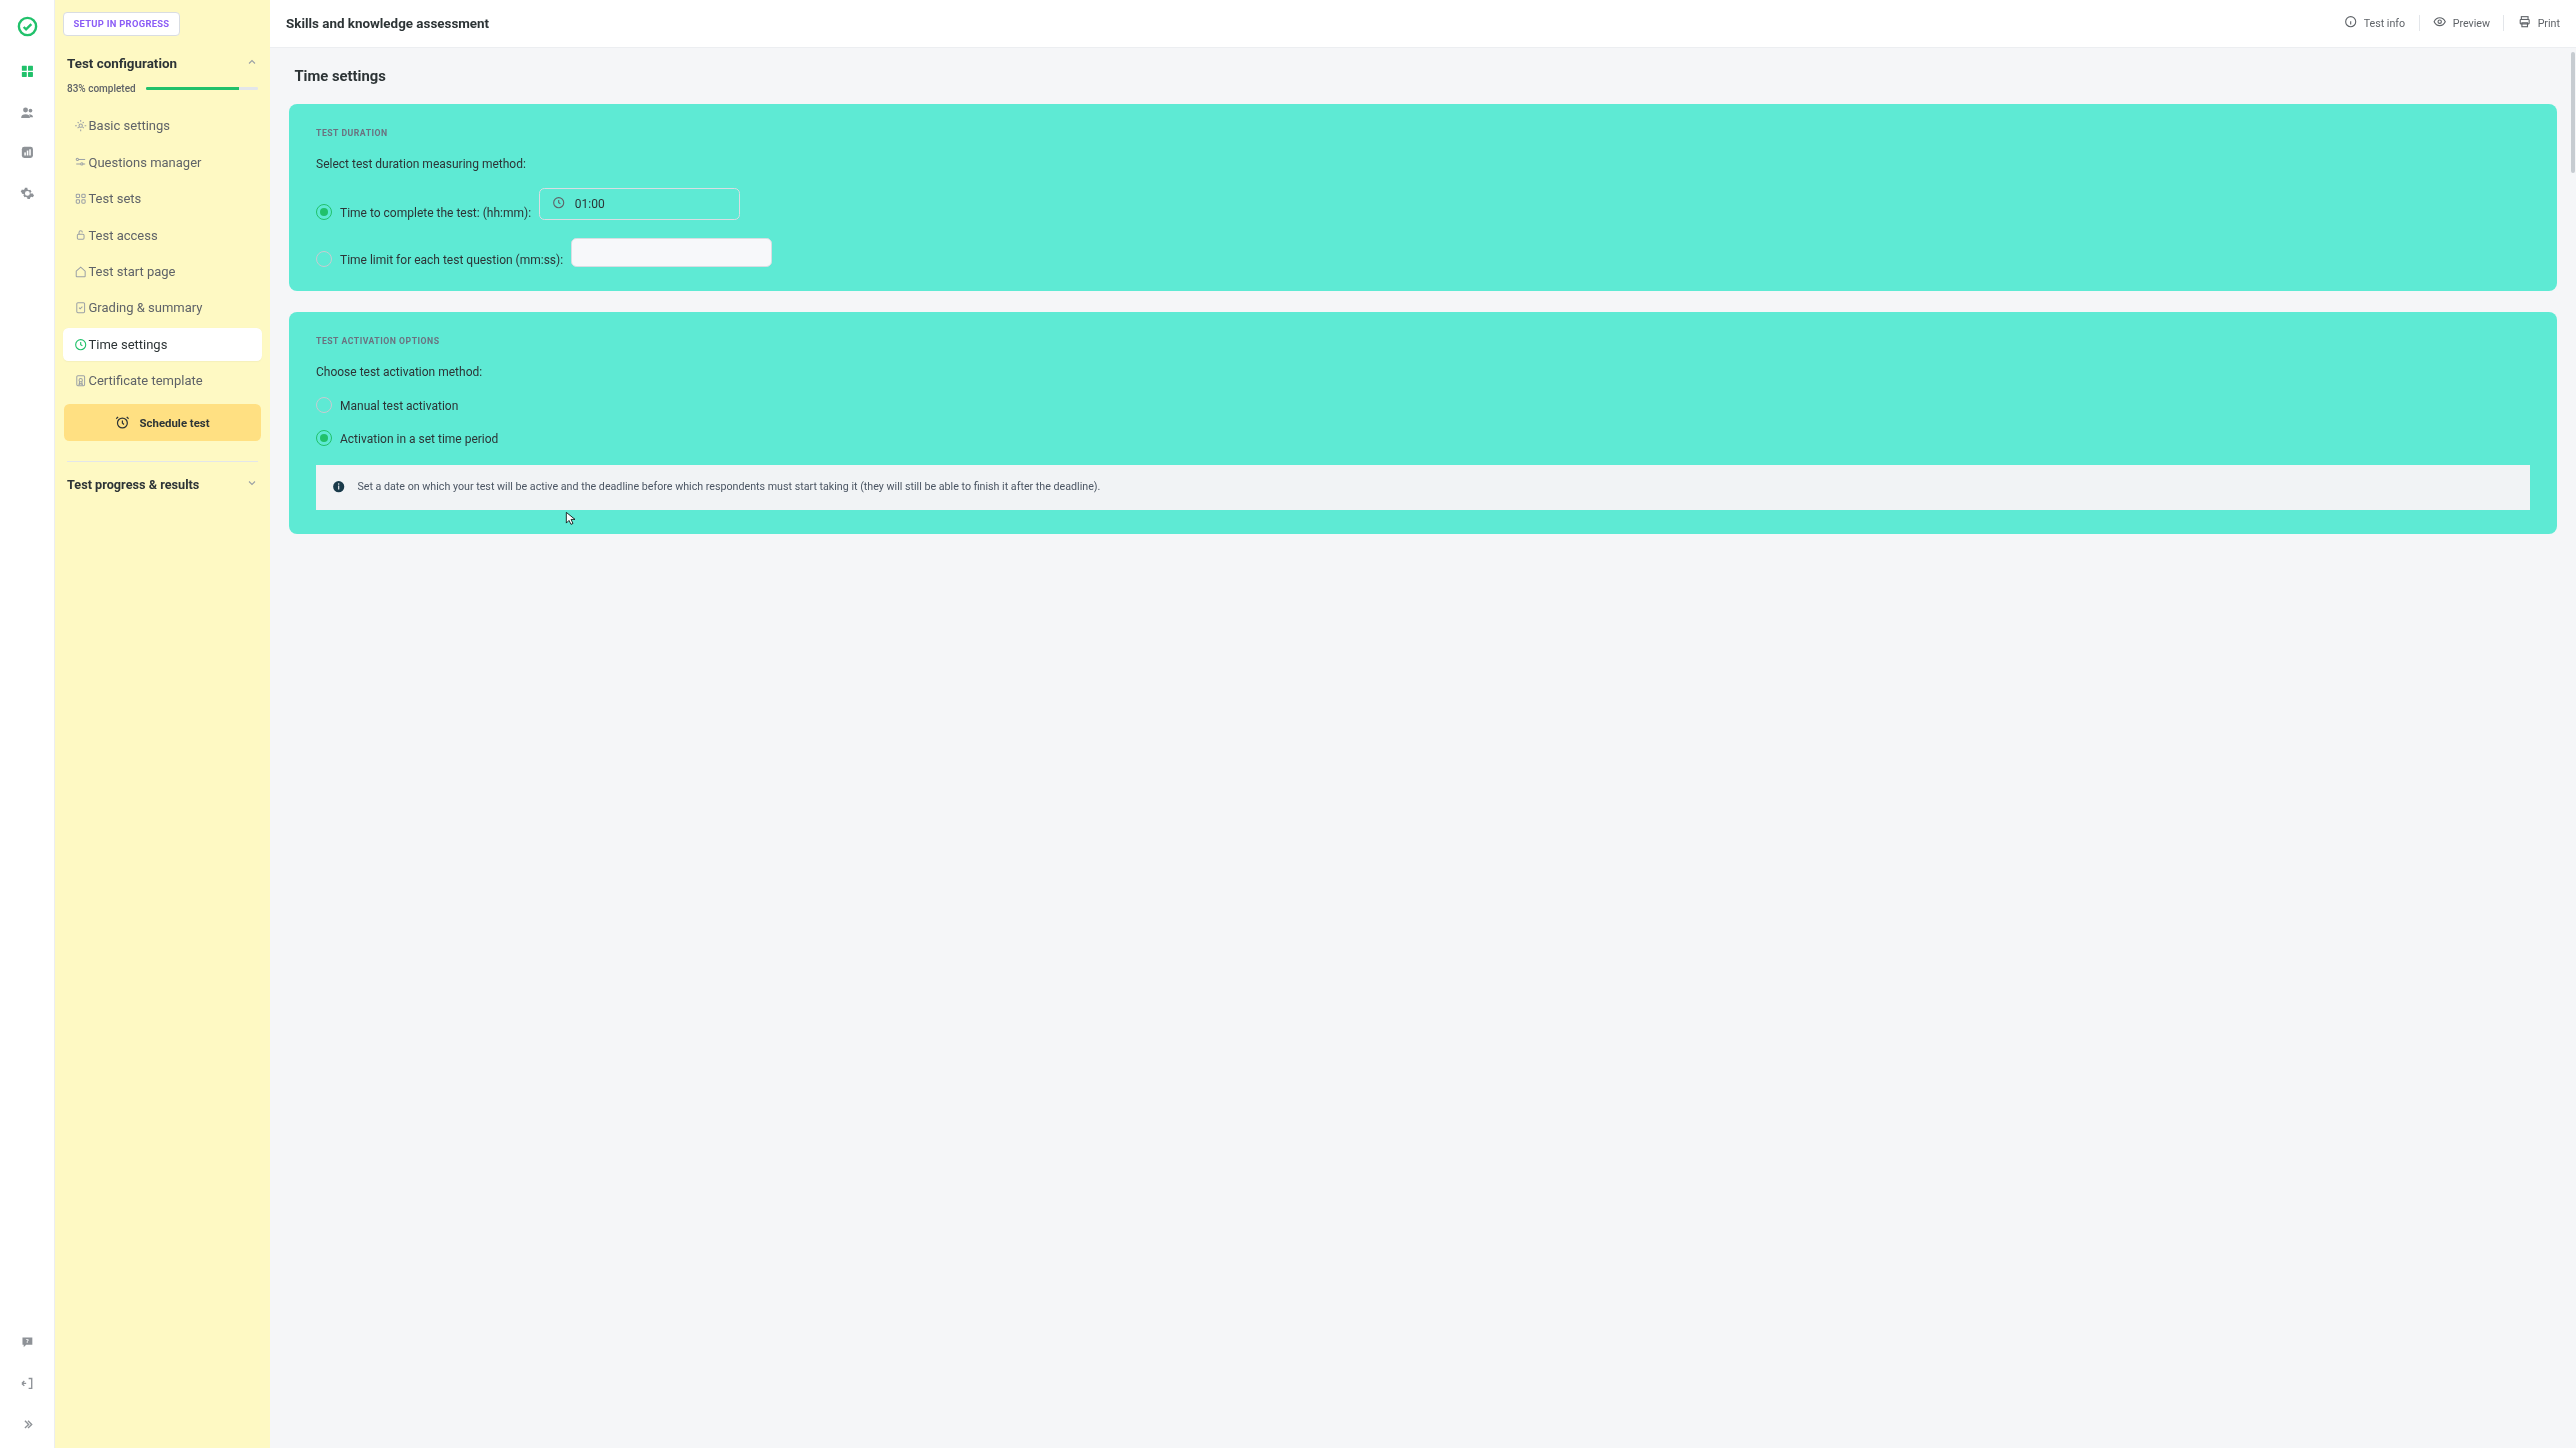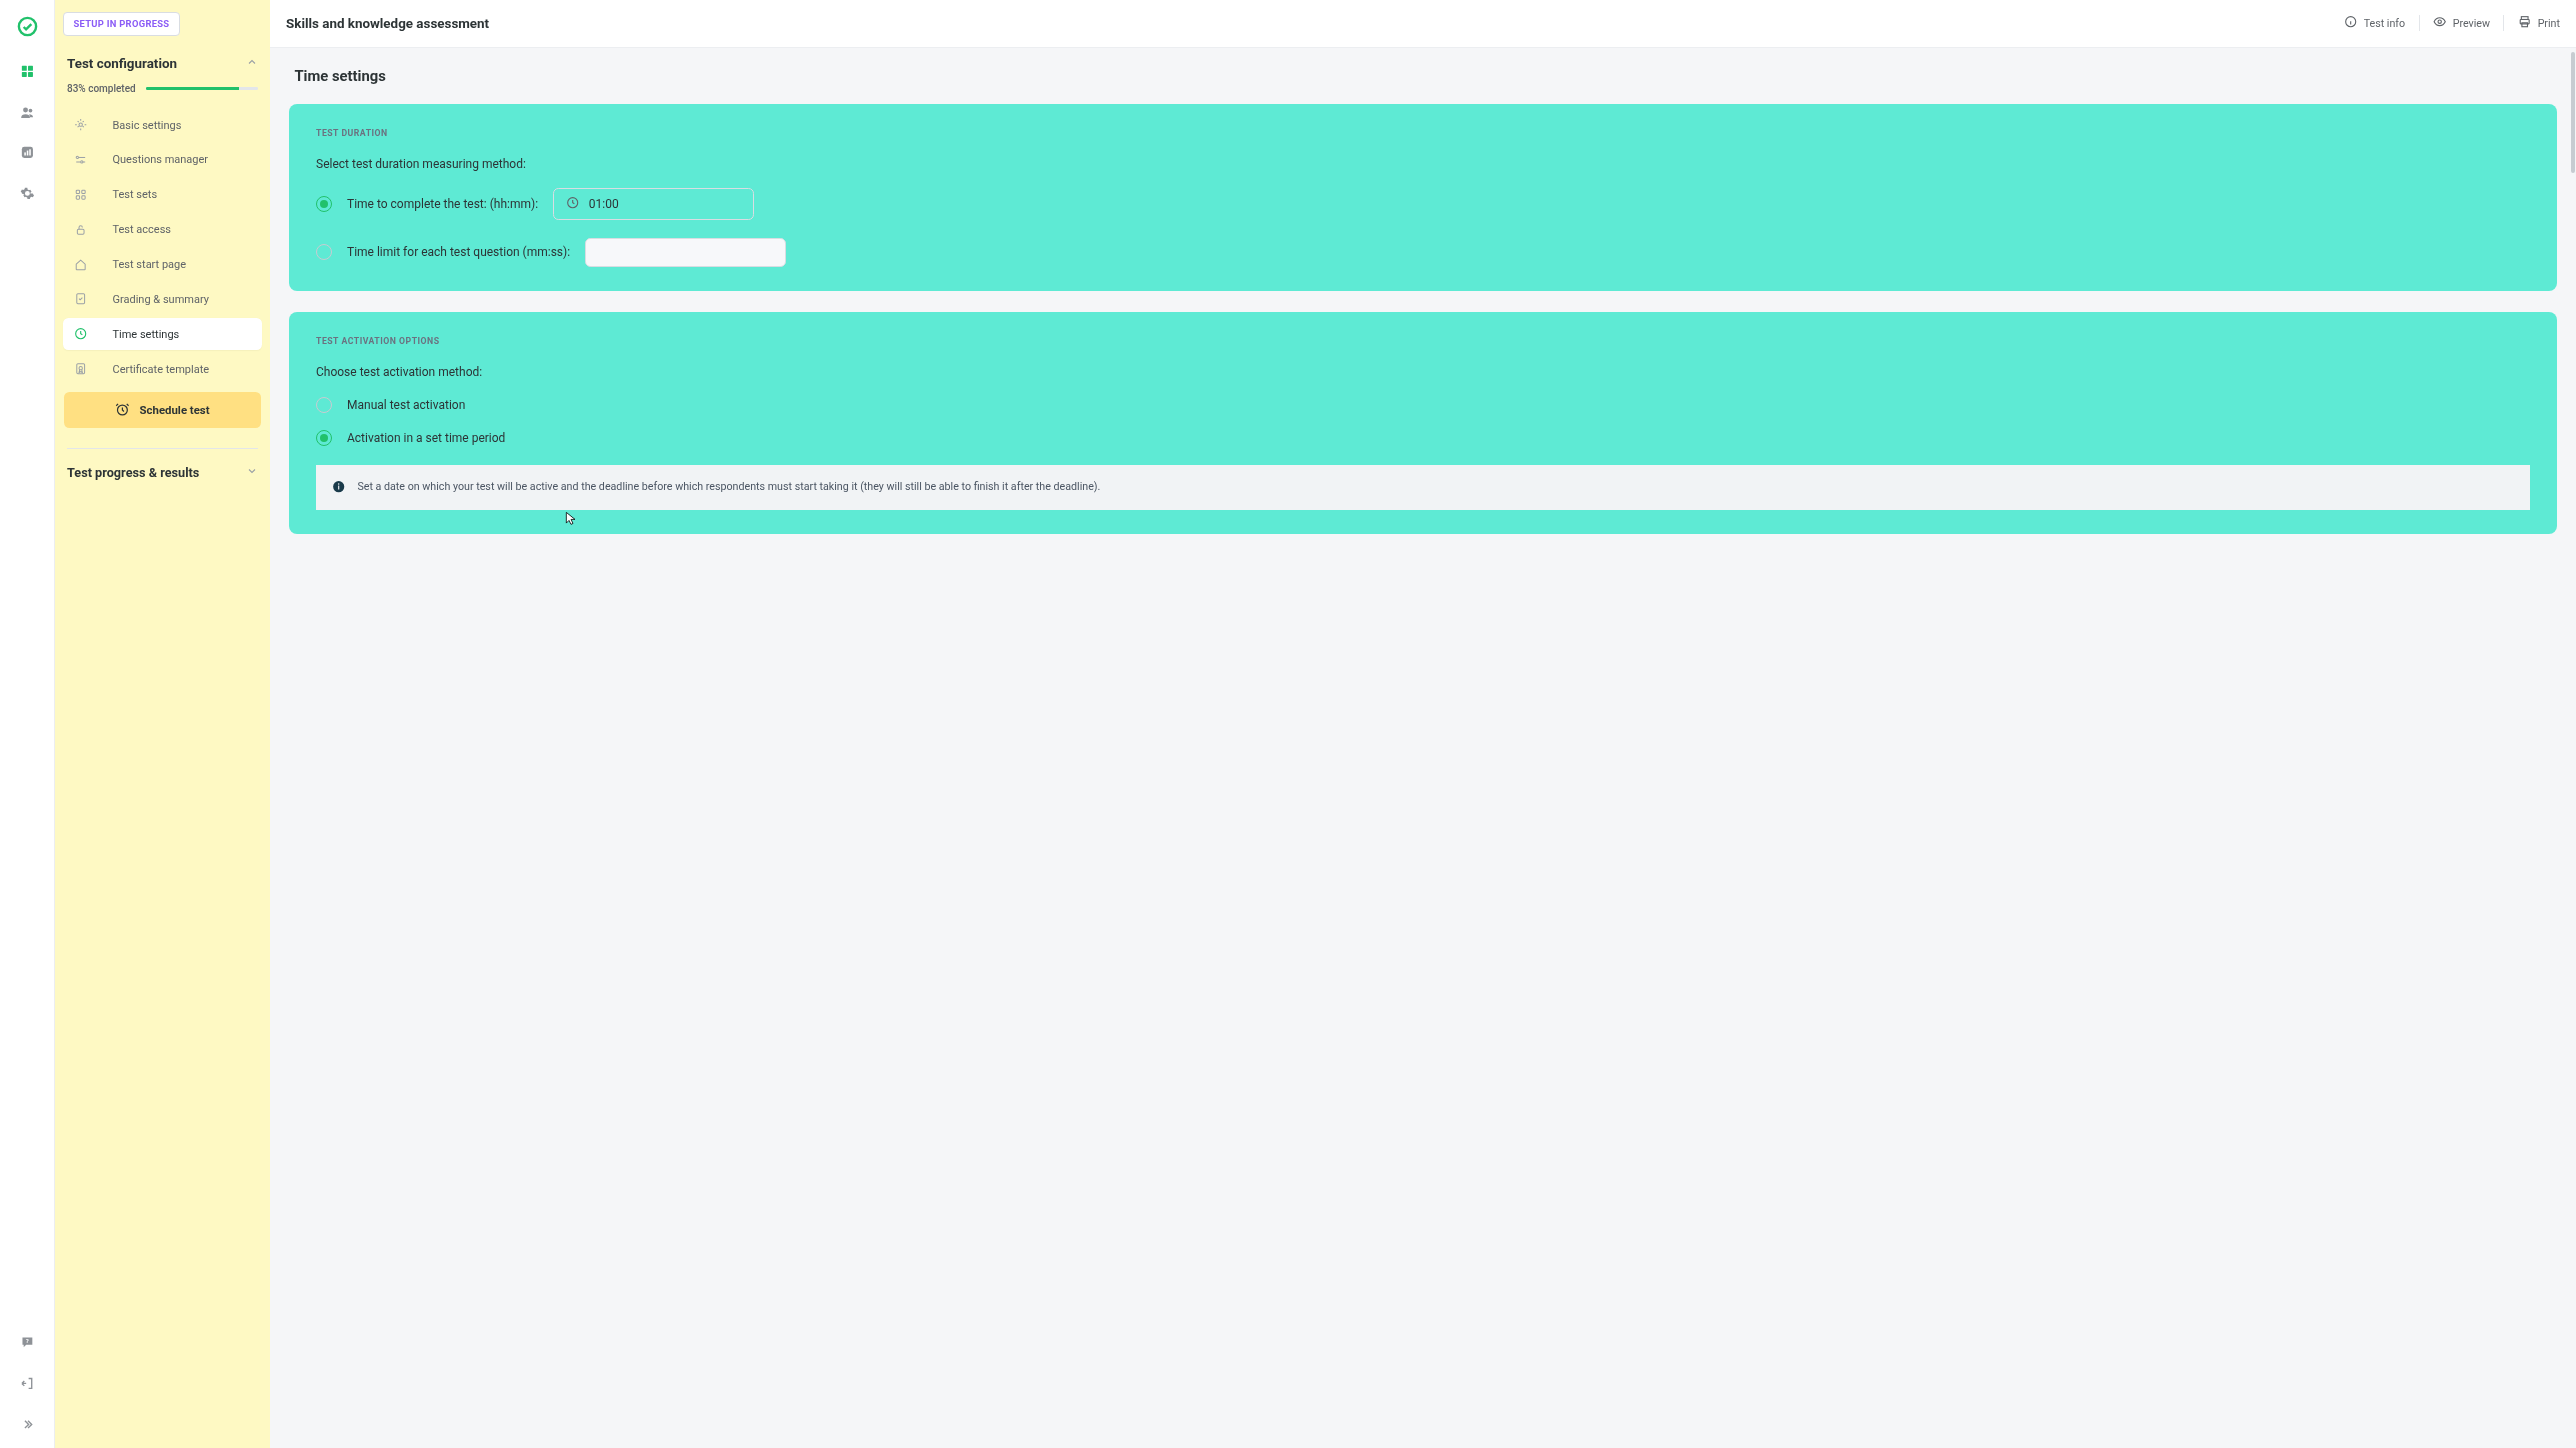--- a/index.html
+++ b/index.html
@@ -16,21 +16,21 @@
 .sidebar { width: 215px; background:#fef9c3; padding:12px 8px; overflow-y:auto; }
 .badge-setup { display:inline-block; background:#fff; border:0.7px solid #d9dde2; border-radius:4px; padding:5.4px 9.4px; color:#8b5cf6; font-weight:700; font-size:9.4px; letter-spacing:0.3px; margin-bottom:17.4px;}
 .section-header { display:flex; align-items:center; justify-content:space-between; padding:2.7px 4px; cursor:pointer;}
 .section-title { font-size:13.4px; font-weight:700; color:#2d3436;}
 .chev { color:#9aa0a6; }
 .completion { display:flex; align-items:center; gap:10.7px; margin:9.4px 4px 14.8px 4px;}
 .completion span { font-size:10px; color:#5f6368; font-weight:500;}
 .progress { flex:1; height:2.7px; background:#e3e6ea; border-radius:1.3px; overflow:hidden;}
 .progress > div { height:100%; background:#21c16b; width:83%; }
 
-.nav-item { display:flex; align-items:flex-end; gap:24px; padding:9.4px 10.7px; border-radius:5.4px; cursor:pointer; color:#5f6368; font-size:11px; margin-bottom:2.7px;}
+.nav-item { display:flex; align-items:center; gap:0; padding:9.4px 10.7px; border-radius:5.4px; cursor:pointer; color:#5f6368; font-size:13px; margin-bottom:2.7px;}
 .nav-item.active { background:#fff; color:#2d3436; box-shadow:0 0.7px 1.3px rgba(0,0,0,0.04);}
 .nav-item.active .nav-icon { color:#21c16b; }
 .nav-icon { color:#9aa0a6; display:flex; align-items:center; justify-content:center; width:14.8px;}
 
 .schedule-btn { display:flex; align-items:flex-end; justify-content:center; gap:9.4px; background:#ffe082; color:#2d3436; font-weight:700; font-size:11.4px; border-radius:5.4px; padding:10.7px; margin:6.7px 1.3px 20px 1.3px; cursor:pointer;}
 .schedule-btn .nav-icon{ color:#2d3436;}
 
 .divider { height:0.7px; background:#e3e6ea; margin:0 4px 13.4px 4px;}
 
 
@@ -41,21 +41,21 @@
 .topbar-action { display:flex; align-items:center; gap:6.7px; cursor:pointer;}
 .vdiv { width:0.7px; height:16px; background:#e3e6ea;}
 
 
 .content { flex:1; overflow-y:auto; padding:19px 19px 27px 19px; position:relative;}
 .content-title { font-size:14.8px; font-weight:700; margin-bottom:19px; margin-left:5.4px;}
 .card { background:#5eead4; border-radius:8px; padding:24px 27px; margin-bottom:21.5px;}
 .card-label { font-size:8.7px; font-weight:700; letter-spacing:0.5px; color:#6b7280; margin-bottom:19px;}
 .card-sub { font-size:12px; color:#2d3436; margin-bottom:17.4px;}
 
-.radio-row { display:flex; align-items:center; gap:15px; margin-bottom:17.4px;}
+.radio-row { display:flex; align-items:flex-end; gap:8px; margin-bottom:17.4px;}
 .radio { width:16px; height:16px; border-radius:50%; border:1.3px solid #c7ccd1; display:flex; align-items:center; justify-content:center; cursor:pointer; flex-shrink:0;}
 .radio.selected { border-color:#21c16b; }
 .radio.selected::after { content:''; width:8px; height:8px; border-radius:50%; background:#21c16b;}
 .radio-label { font-size:12px; color:#2d3436;}
 .time-input { display:flex; align-items:center; gap:9.4px; border:0.7px solid #d9dde2; border-radius:5.4px; padding:6.7px 12px; min-width:201px; font-size:12px;}
 .time-input.disabled { background:#f7f8fa; color:#c7ccd1;}
 .info-banner { display:flex; gap:12px; background:#f1f3f5; border-radius:0; padding:13.4px 16px; margin-top:19px;}
 .info-banner .info-icon-wrap { color:#1a3a4a; flex-shrink:0; margin-top:1.3px;}
 .info-banner p { font-size:10.7px; color:#4b5563; line-height:1.5;}
 

